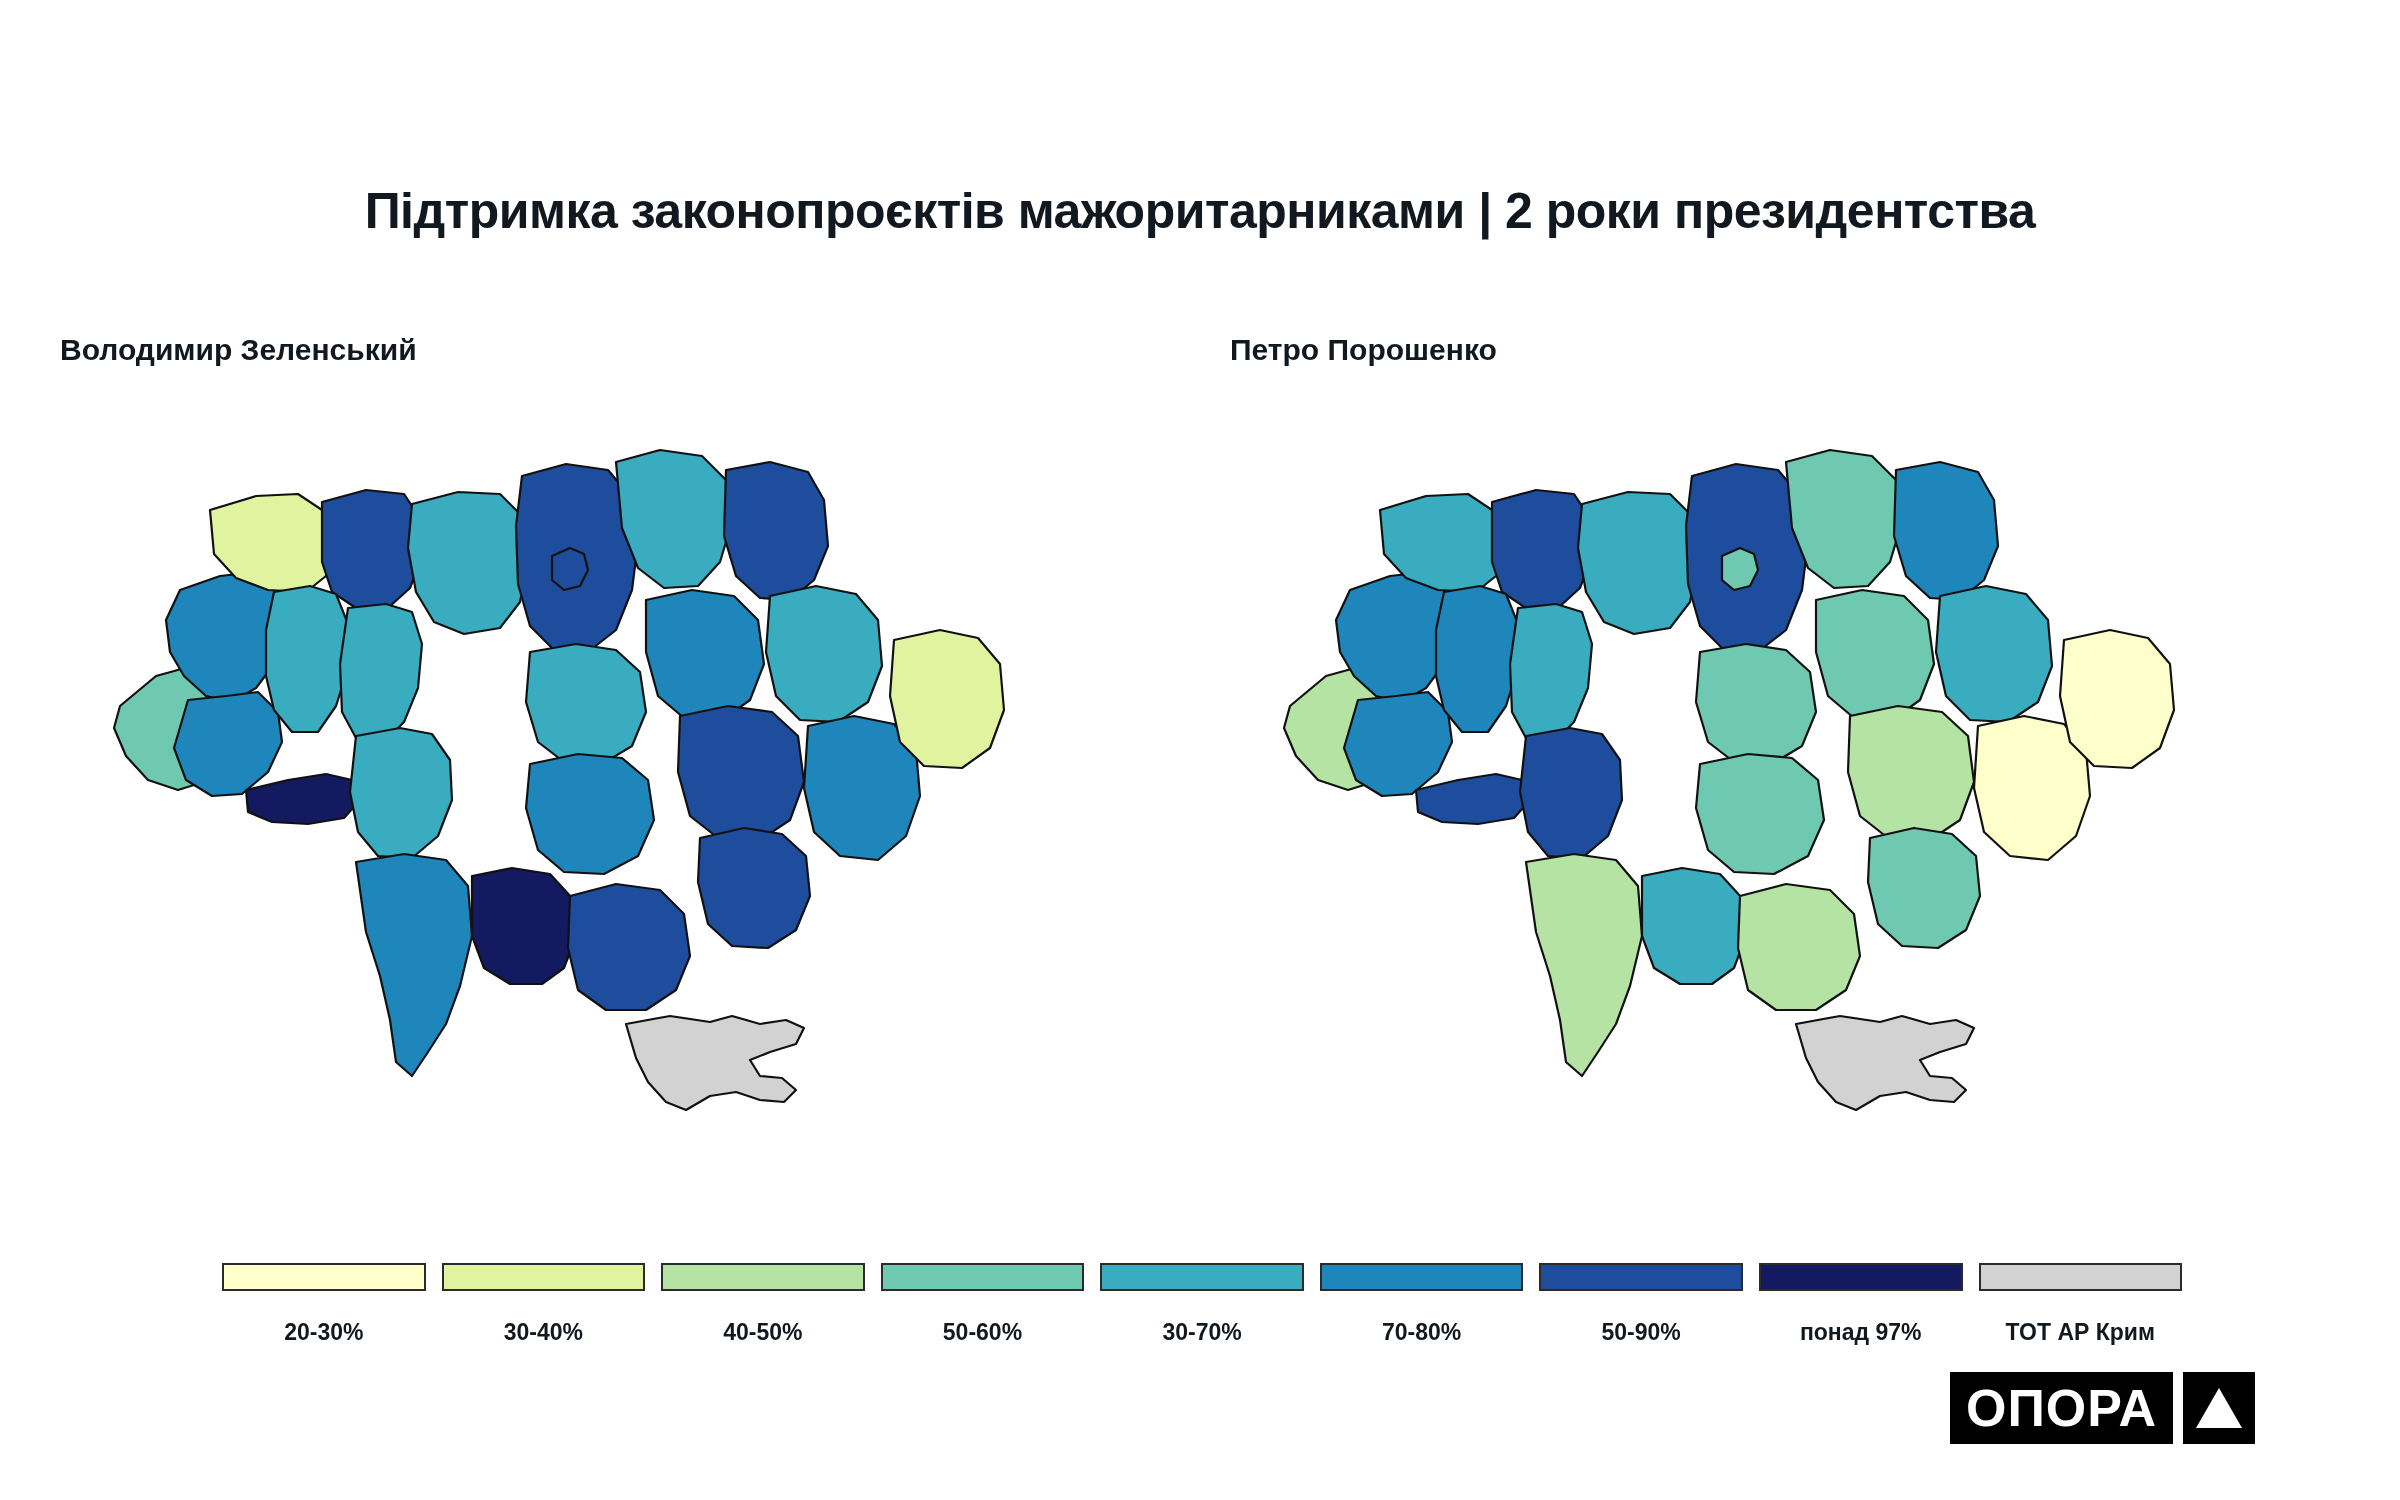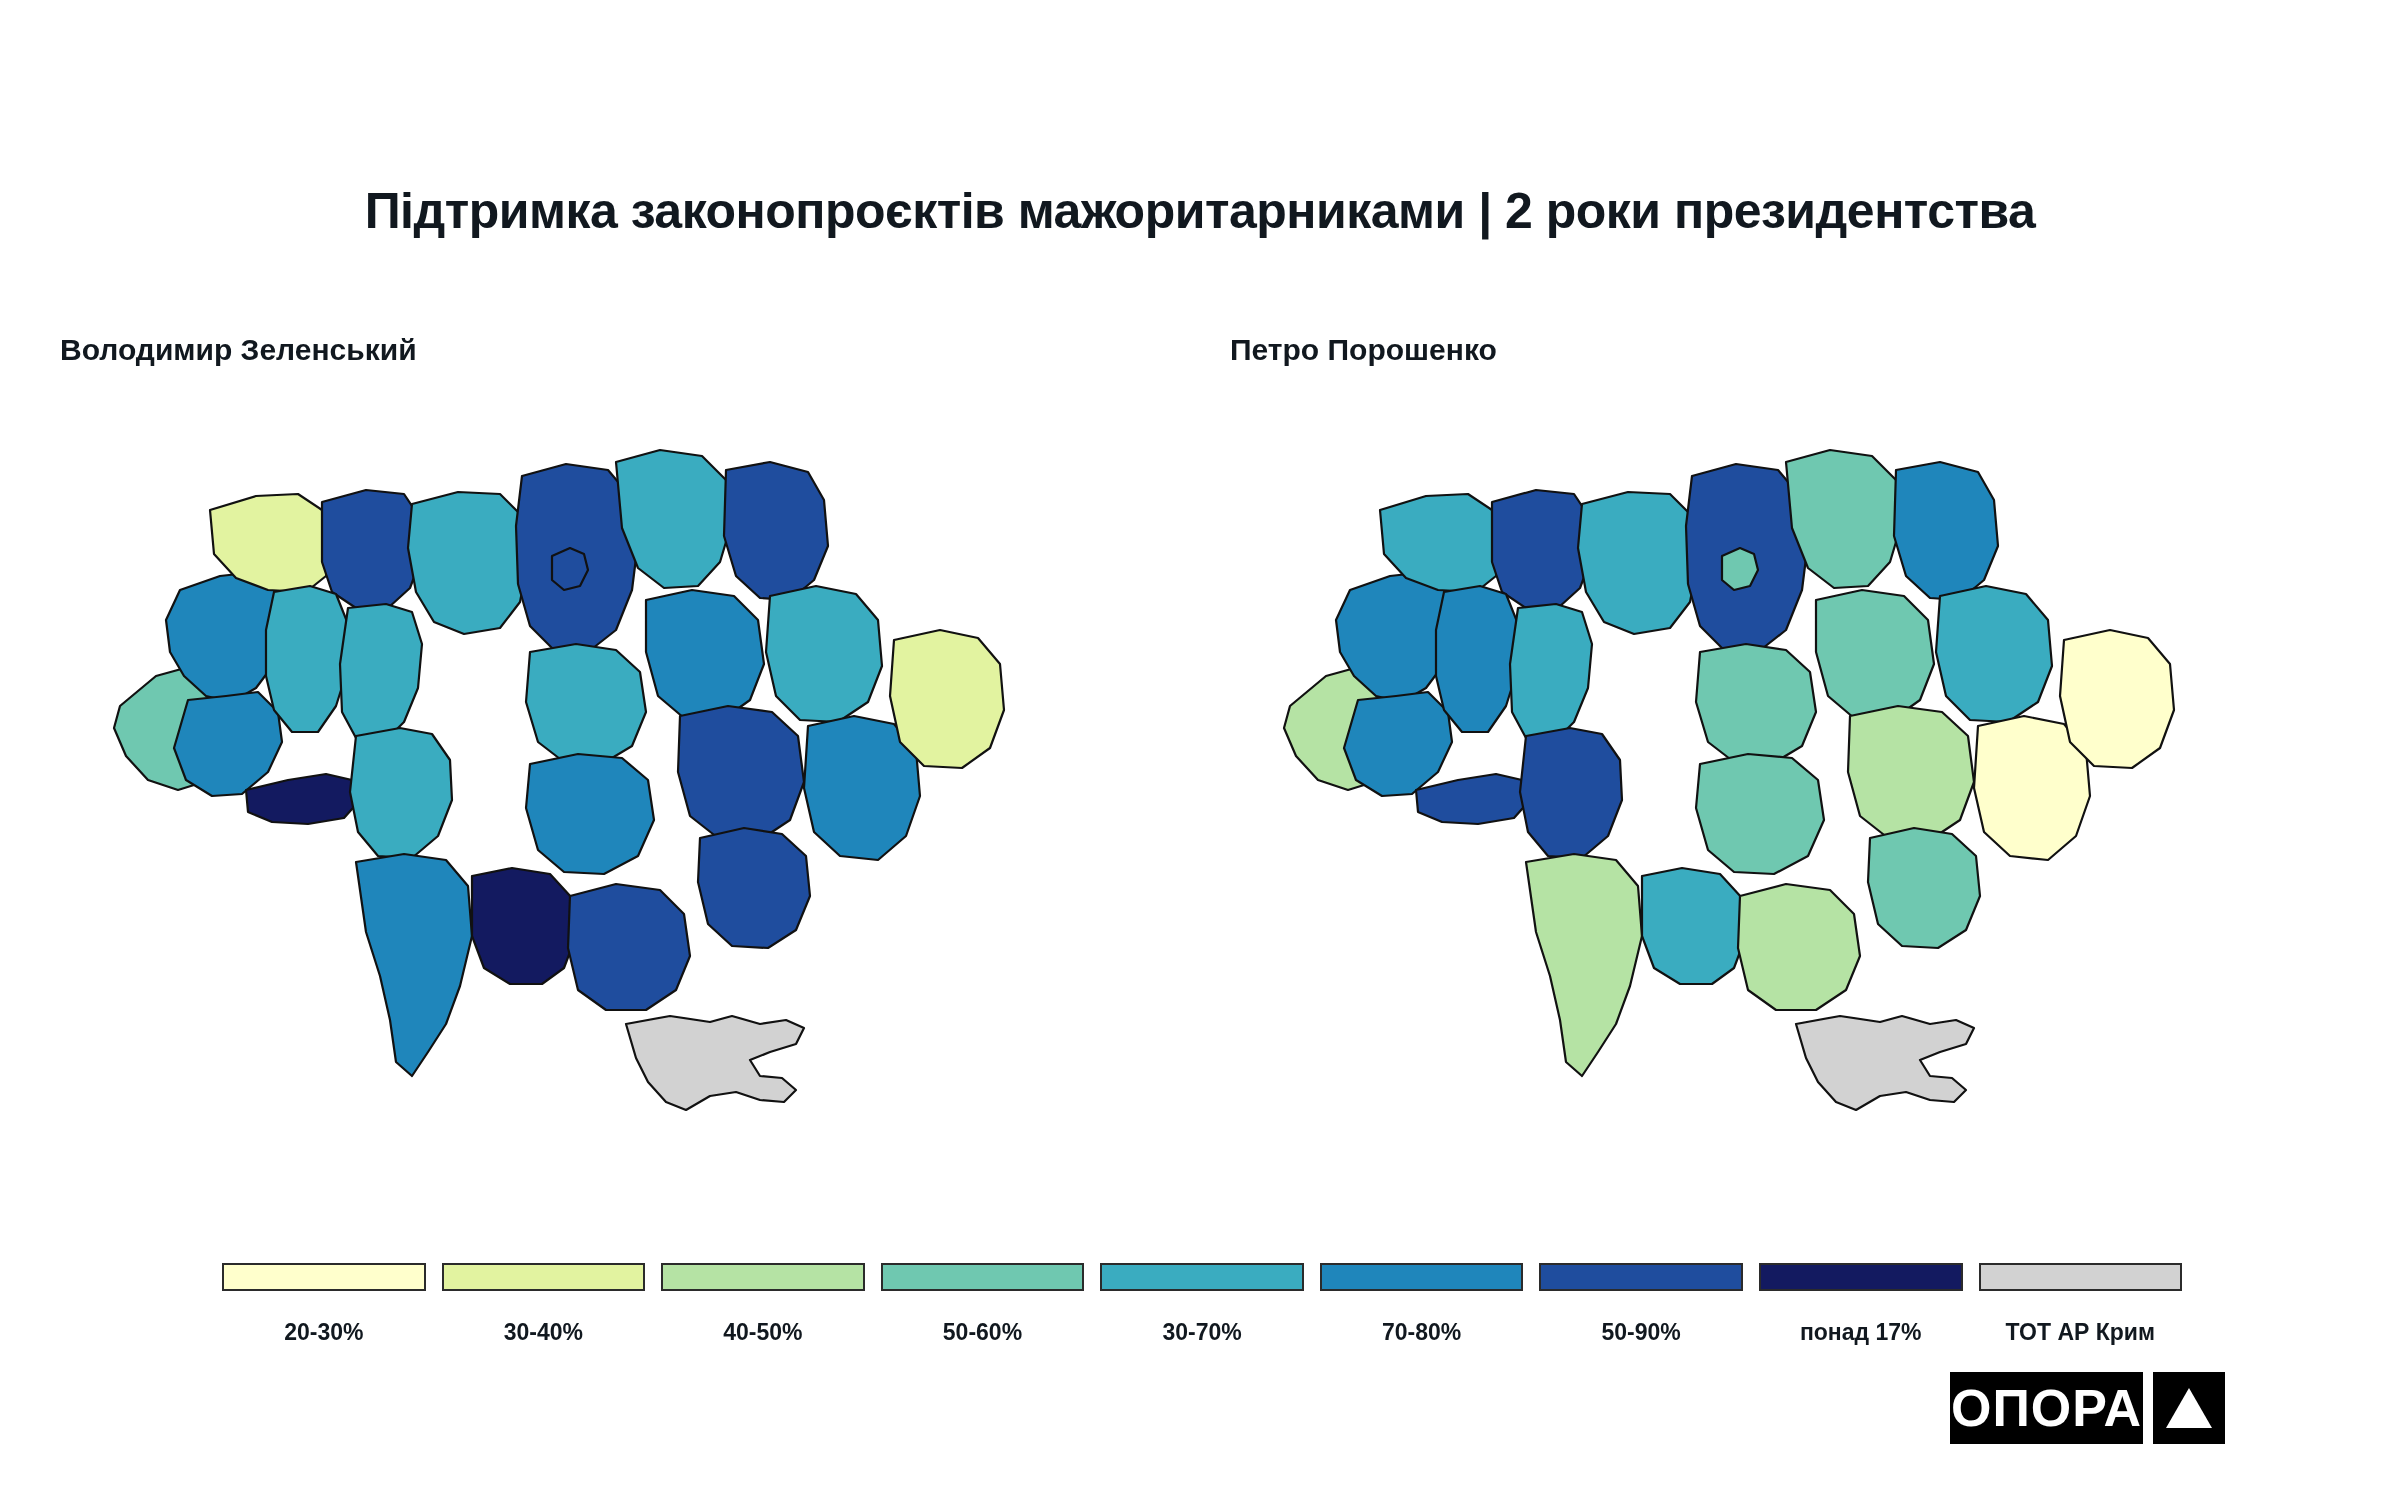--- a/index.html
+++ b/index.html
@@ -117,21 +117,21 @@
     display: flex;
     align-items: stretch;
     gap: 10px;
   }
   .logo-word {
     background: #000000;
     color: #ffffff;
     font-size: 52px;
     font-weight: bold;
     letter-spacing: 1px;
-    padding: 0 1px;
+    padding: 0 16px;
     display: flex;
     align-items: center;
     line-height: 1;
   }
   .logo-mark {
     background: #000000;
     width: 72px;
     display: flex;
     align-items: center;
     justify-content: center;
@@ -248,21 +248,21 @@
         <div class="legend-item">
           <div class="legend-swatch" style="background: rgb(31, 134, 187);"></div>
           <div class="legend-label">70-80%</div>
         </div>
         <div class="legend-item">
           <div class="legend-swatch" style="background: rgb(31, 77, 158);"></div>
           <div class="legend-label">50-90%</div>
         </div>
         <div class="legend-item">
           <div class="legend-swatch" style="background: rgb(19, 26, 96);"></div>
-          <div class="legend-label">понад 17%</div>
+          <div class="legend-label">понад 97%</div>
         </div>
         <div class="legend-item">
           <div class="legend-swatch" style="background: rgb(210, 210, 210);"></div>
           <div class="legend-label">ТОТ АР Крим</div>
         </div>
       </div>
   </div>
 
   <div class="logo">
     <div class="logo-word">ОПОРА</div>

